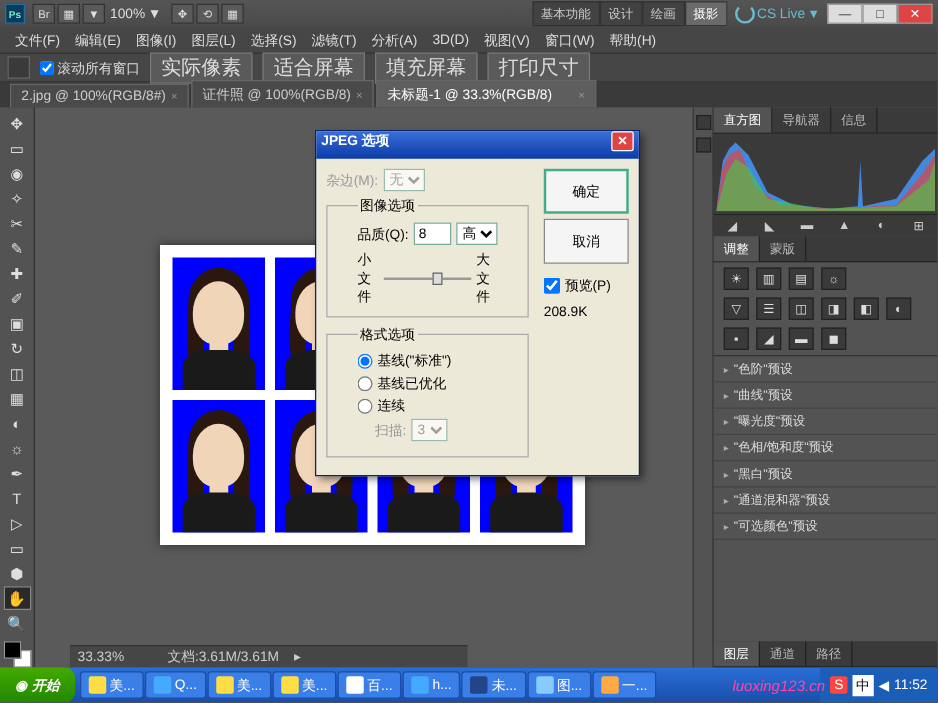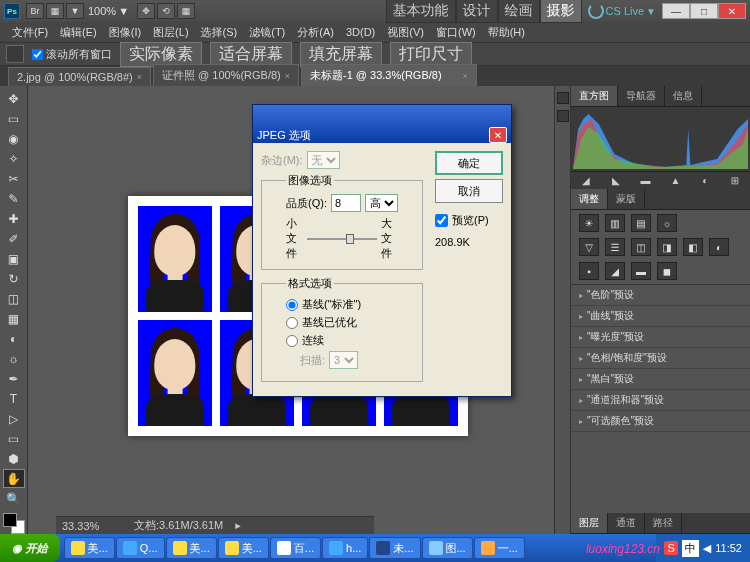--- a/index.html
+++ b/index.html
@@ -6,21 +6,21 @@
 body { width: 750px; height: 562px; background: #464646; overflow: hidden; position: relative; }
 
 
 .titlebar { height: 22px; background: linear-gradient(#555,#4a4a4a); display: flex; align-items: center; padding: 0 4px; color: #ddd; }
 .titlebar .ps-icon { width: 16px; height: 16px; background: #0a3c5e; border: 1px solid #2a6c9e; margin-right: 4px; display:flex;align-items:center;justify-content:center;color:#7ec;font-size:8px;font-weight:bold; }
 .titlebar .tb-btn { width:18px;height:16px;background:#5a5a5a;border:1px solid #333;margin-left:2px;display:flex;align-items:center;justify-content:center;color:#ddd;font-size:9px; }
 .titlebar .zoom { margin: 0 4px; display:flex;align-items:center; }
 .titlebar .zoom span{margin-right:2px;}
 .titlebar .spring { flex:1; }
 .titlebar .workspace-tabs { display:flex; gap:0; margin-right:6px; }
-.titlebar .workspace-tabs .wt { padding:2px 6px; background:#424242; color:#ccc; border:1px solid #333; font-size:14px; }
+.titlebar .workspace-tabs .wt { padding:2px 6px; background:#424242; color:#ccc; border:1px solid #333; font-size:10px; }
 .titlebar .workspace-tabs .wt.active { background:#6a6a6a; color:#fff; }
 .titlebar .cslive { color:#6bc; margin-right:6px; font-size:10px; display:flex;align-items:center;gap:2px;}
 .titlebar .cslive::before{content:"";width:12px;height:12px;border:2px solid #6bc;border-radius:50%;border-top-color:transparent;display:inline-block;}
 .winbtns { display:flex; }
 .winbtns div { width:28px;height:16px;border:1px solid #999;display:flex;align-items:center;justify-content:center;font-size:10px; }
 .winbtns .min{background:#ddd;color:#333;}
 .winbtns .max{background:#ddd;color:#333;}
 .winbtns .close{background:#d44;color:#fff;}
 
 
@@ -84,27 +84,27 @@
 .taskbar { position:absolute; left:0; right:0; bottom:0; height:28px; background:linear-gradient(#2a6ed8,#1a4ea8); display:flex; align-items:center; }
 .taskbar .start{height:100%;padding:0 12px;background:linear-gradient(#4a0,#280);color:#fff;font-weight:bold;display:flex;align-items:center;gap:4px;border-radius:0 8px 8px 0;font-size:11px;font-style:italic;}
 .taskbar .tb-items{display:flex;flex:1;gap:0;height:100%;align-items:center;padding:0 4px;overflow:hidden;}
 .taskbar .tbi{height:22px;padding:0 6px;background:#3a7ee8;border:1px solid #1a4ea8;color:#fff;font-size:10px;display:flex;align-items:center;gap:3px;margin-right:1px;border-radius:3px;white-space:nowrap;}
 .taskbar .tbi .ico{width:14px;height:14px;background:#fd4;border-radius:2px;}
 .taskbar .tray{height:100%;padding:0 8px;background:#1a5eb8;color:#fff;display:flex;align-items:center;gap:4px;font-size:10px;}
 .taskbar .watermark{position:absolute;right:90px;bottom:6px;color:#f4a;font-size:12px;font-style:italic;pointer-events:none;}
 
 
 .dialog { position:absolute; left:252px; top:104px; width:260px; background:#ece9d8; border:1px solid #0a246a; box-shadow:3px 3px 6px rgba(0,0,0,.5); z-index:100; }
-.dialog .dlg-title{height:38px;background:linear-gradient(#3a6ed8,#0a3ca8);color:#fff;display:flex;align-items:flex-end;padding:0 4px;font-weight:normal;font-size:11px;}
+.dialog .dlg-title{height:22px;background:linear-gradient(#3a6ed8,#0a3ca8);color:#fff;display:flex;align-items:flex-start;padding:0 4px;font-weight:bold;font-size:11px;}
 .dialog .dlg-title .spring{flex:1;}
 .dialog .dlg-title .dclose{width:18px;height:16px;background:#d44;border:1px solid #fff;color:#fff;display:flex;align-items:center;justify-content:center;font-size:10px;border-radius:2px;}
 .dialog .dlg-body{padding:8px;display:flex;gap:12px;}
 .dialog .left-col{flex:1;}
 .dialog .right-col{width:68px;display:flex;flex-direction:column;gap:4px;align-items:stretch;}
-.dialog .dlg-btn{height:24px;border:1px solid #888;background:#f5f5f5;font-size:11px;display:flex;align-items:center;justify-content:center;}
+.dialog .dlg-btn{height:36px;border:1px solid #888;background:#f5f5f5;font-size:11px;display:flex;align-items:center;justify-content:center;}
 .dialog .dlg-btn.primary{border:2px solid #4a8;}
 .dialog fieldset{border:1px solid #aaa;padding:6px 24px 8px;margin-bottom:6px;}
 .dialog legend{font-size:11px;padding:0 2px;}
 .dialog .row{display:flex;align-items:center;gap:4px;margin-bottom:4px;font-size:11px;}
 .dialog .row label{white-space:nowrap;}
 .dialog input[type=text]{width:30px;height:18px;border:1px solid #7a9;padding:0 3px;font-size:11px;}
 .dialog select{height:18px;border:1px solid #7a9;font-size:11px;background:#fff;}
 .dialog .slider-row{display:flex;align-items:center;justify-content:space-between;font-size:11px;}
 .dialog .slider{flex:0 0 70px;height:14px;position:relative;margin:0 4px;}
 .dialog .slider .track{position:absolute;top:6px;left:0;right:0;height:2px;background:#999;}

